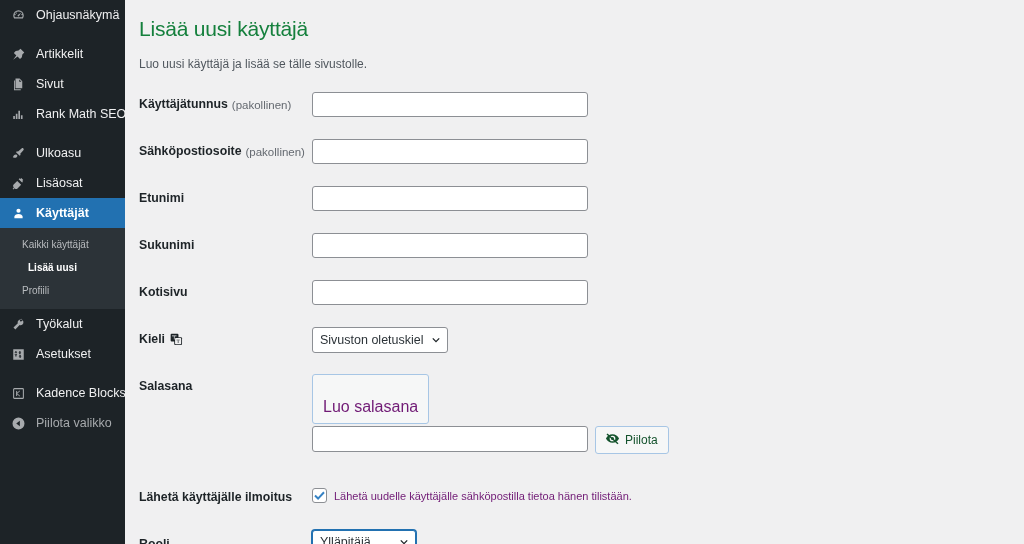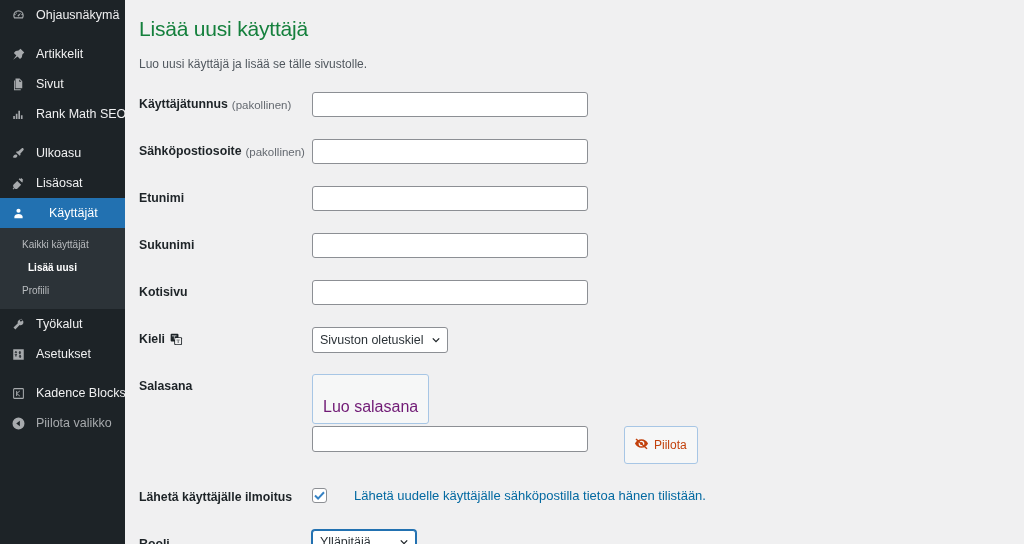--- a/index.html
+++ b/index.html
@@ -27,22 +27,21 @@
     color: #f0f0f1;
     font-size: 12.5px;
     position: relative;
     cursor: pointer;
     white-space: nowrap;
   }
   .menu-item .mi-label { margin-left: 9px; line-height: 1; }
   .menu-item.active {
     background: #2271b1;
     color: #fff;
-    font-weight: 400;
-    gap: 13px;
+    font-weight: 700;
   }
   .menu-item.active .arrow {
     position: absolute; right: -8px; top: 50%;
     margin-top: -8px;
     width: 0; height: 0;
     border-top: 8px solid transparent;
     border-bottom: 8px solid transparent;
     border-left: 8px solid #f0f0f1;
   }
   .menu-sep { height: 9px; }
@@ -172,28 +171,27 @@
     cursor: pointer;
     line-height: 1.3;
     font-family: "Liberation Sans", sans-serif;
   }
   .btn-hide {
     display: inline-flex;
     align-items: center;
     gap: 5px;
     border: 1px solid #a7c6e5;
     background: #f6f7f7;
-    color: #c2410c;
+    color: #14532d;
     font-size: 12px;
     border-radius: 3px;
     padding: 4px 10px 5px 9px;
     cursor: pointer;
-    height: 38px;
-    font-family: "Liberation Sans", sans-serif;
-    margin-left: 29px;
+    height: 28px;
+    font-family: "Liberation Sans", sans-serif;
   }
   .pw-row { display: flex; align-items: flex-start; gap: 7px; margin-top: 0; }
   .pw-input {
     width: 276px; height: 26px;
     border: 1px solid #8c8f94;
     border-radius: 3px;
     background: #fff;
     outline: none;
     font-size: 13px;
     padding: 0 8px;
@@ -204,21 +202,21 @@
   .cbox {
     width: 15px; height: 15px;
     border: 1px solid #8c8f94;
     border-radius: 3px;
     background: #fff;
     display: inline-flex; align-items: center; justify-content: center;
     flex: 0 0 15px;
     cursor: pointer;
   }
   .cbox svg { display: block; color: #3582c4; }
-  .cbtext { font-size: 13px; color: #0369a1; margin-left: 20px; }
+  .cbtext { font-size: 11px; color: #701a75; }
 
   .lang-icon { margin-left: 5px; display: inline-flex; }
 </style>
 </head>
 <body>
 
 <div class="screen">
 
   <nav class="sidebar">
 

